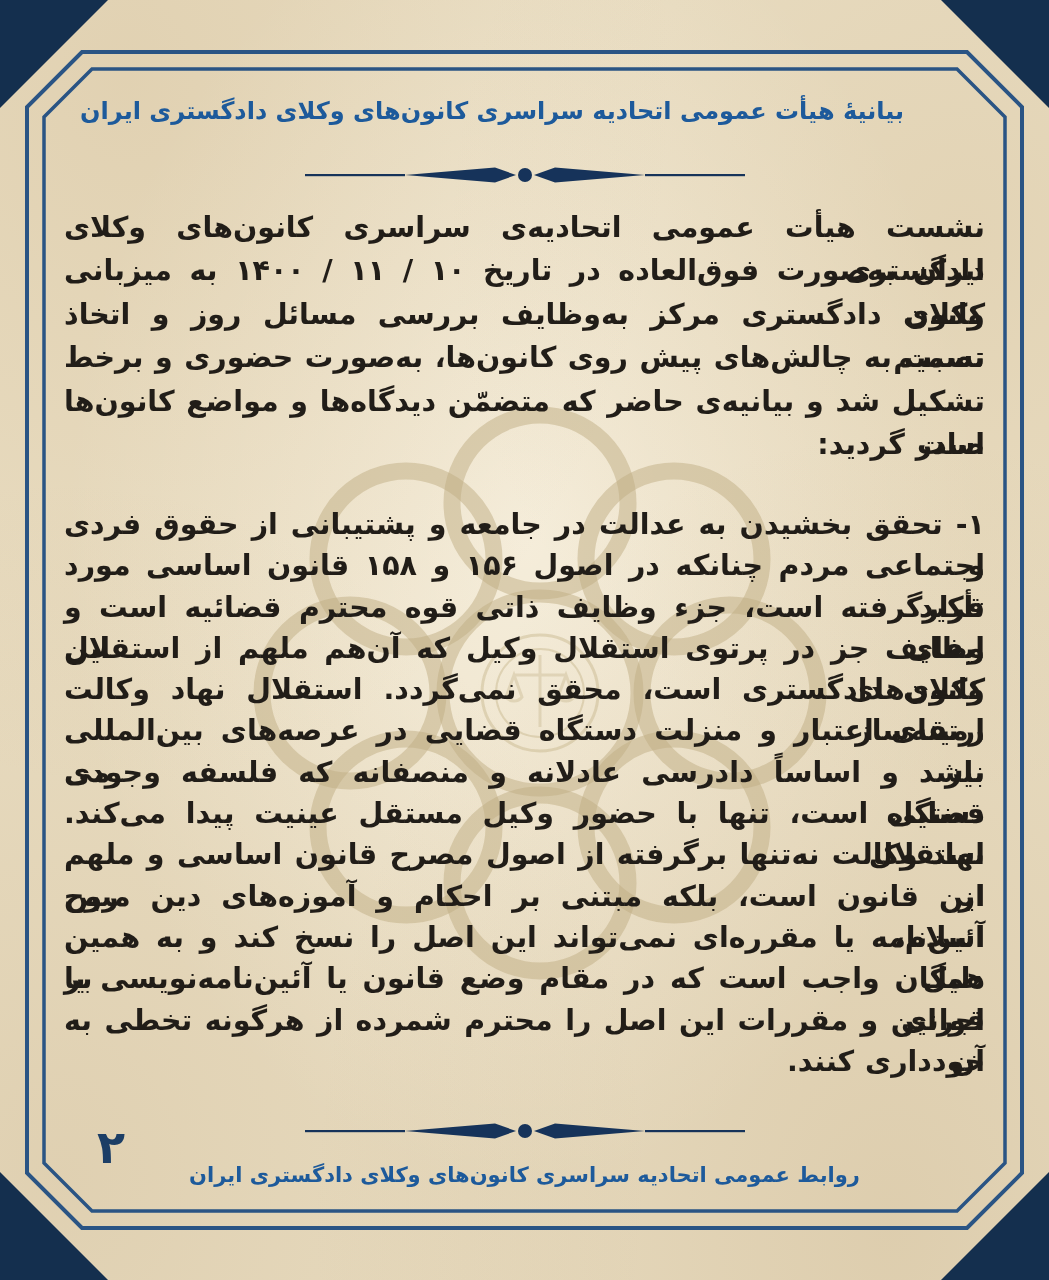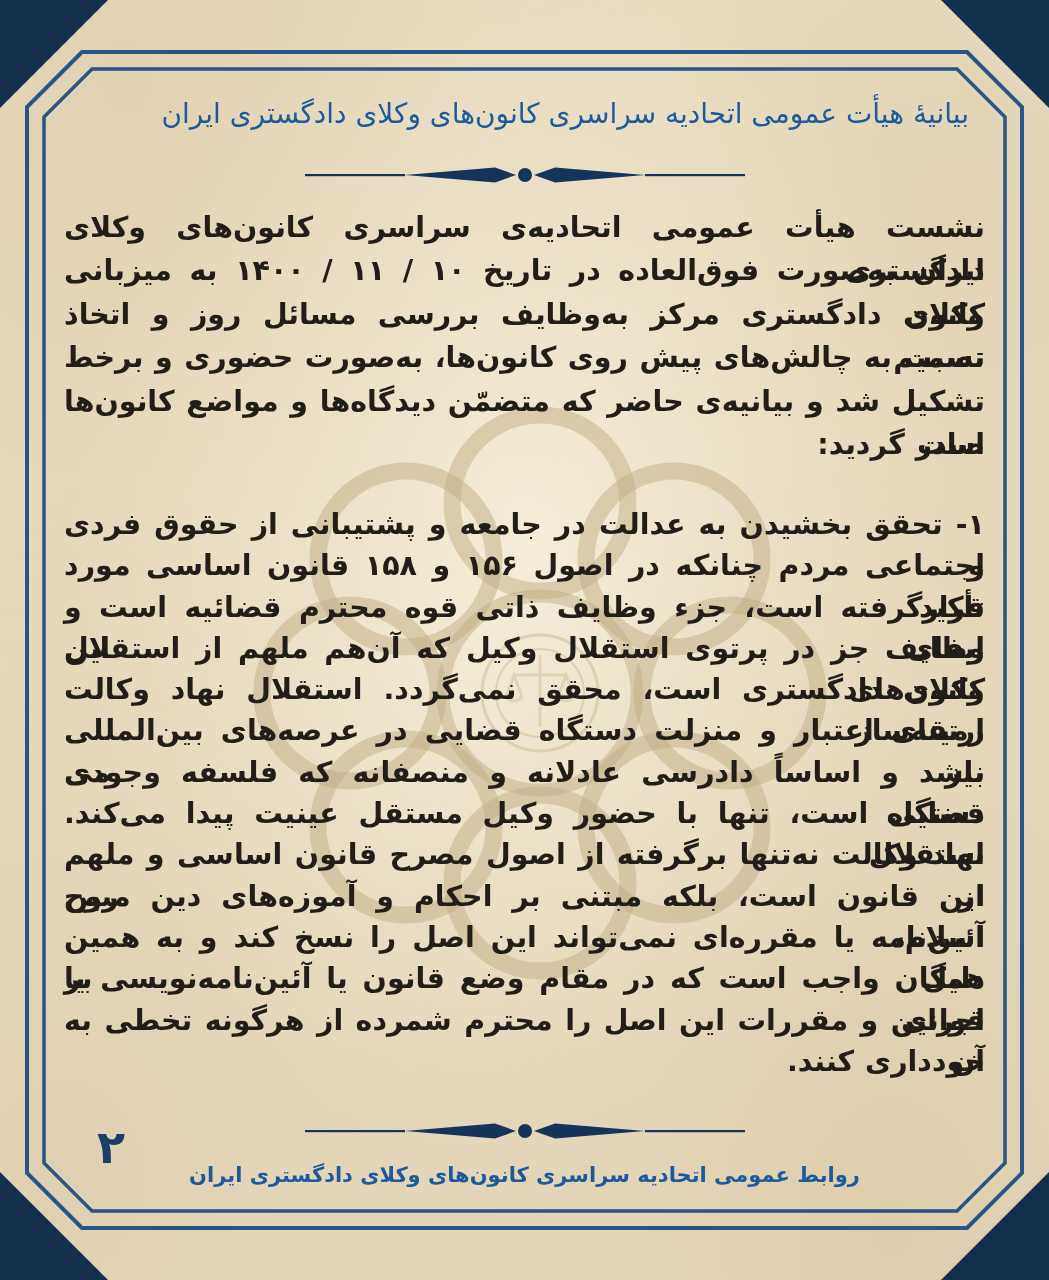--- a/index.html
+++ b/index.html
@@ -11,22 +11,22 @@
       radial-gradient(ellipse at 85% 96%, rgba(180,150,102,.22), transparent 46%),
       radial-gradient(ellipse at 6% 92%, rgba(180,150,102,.18), transparent 42%),
       radial-gradient(ellipse at 50% 42%, rgba(255,250,238,.55), transparent 62%),
       #e9ddc2;
     font-family:"DejaVu Sans", sans-serif;
   }
   .layer{position:absolute;inset:0;}
   .watermark{position:absolute;left:215px;top:368px;width:650px;height:650px;}
   .content{position:absolute;inset:0;direction:rtl;}
   .title{
-    position:absolute;top:97px;left:80px;right:80px;text-align:right;
-    font-size:28px;font-weight:normal;color:#1d5a9b;letter-spacing:0;
+    position:absolute;top:97px;left:80px;right:80px;text-align:left;
+    font-size:24px;font-weight:bold;color:#1d5a9b;letter-spacing:0;
   }
   .divider{position:absolute;left:50%;transform:translateX(-50%);width:440px;height:22px;}
   .divider1{top:164px;}
   .divider2{top:1120px;}
   .para{position:absolute;right:64px;left:64px;margin-top:8px;}
   .para1{top:198px;}
   .para2{top:496px;}
   .pline{
     font-size:28.5px;font-weight:bold;color:#211d18;
     line-height:43.4px;height:43.4px;overflow:visible;

